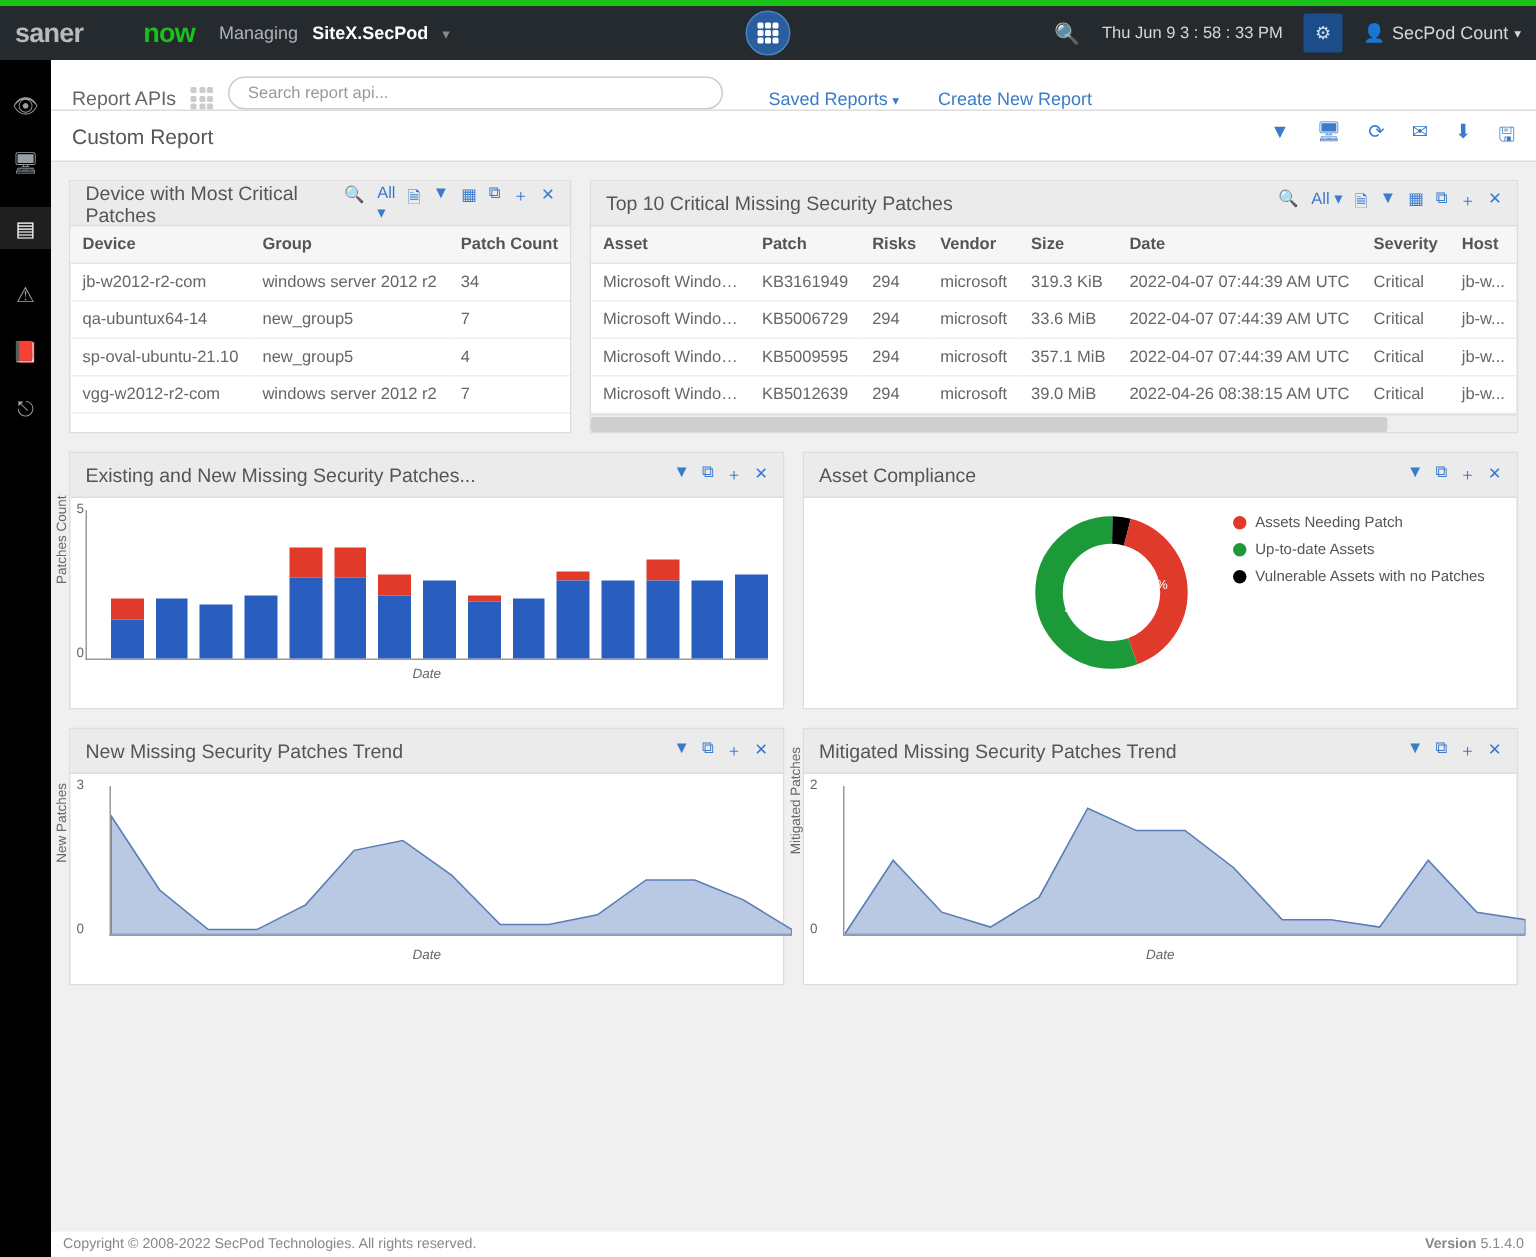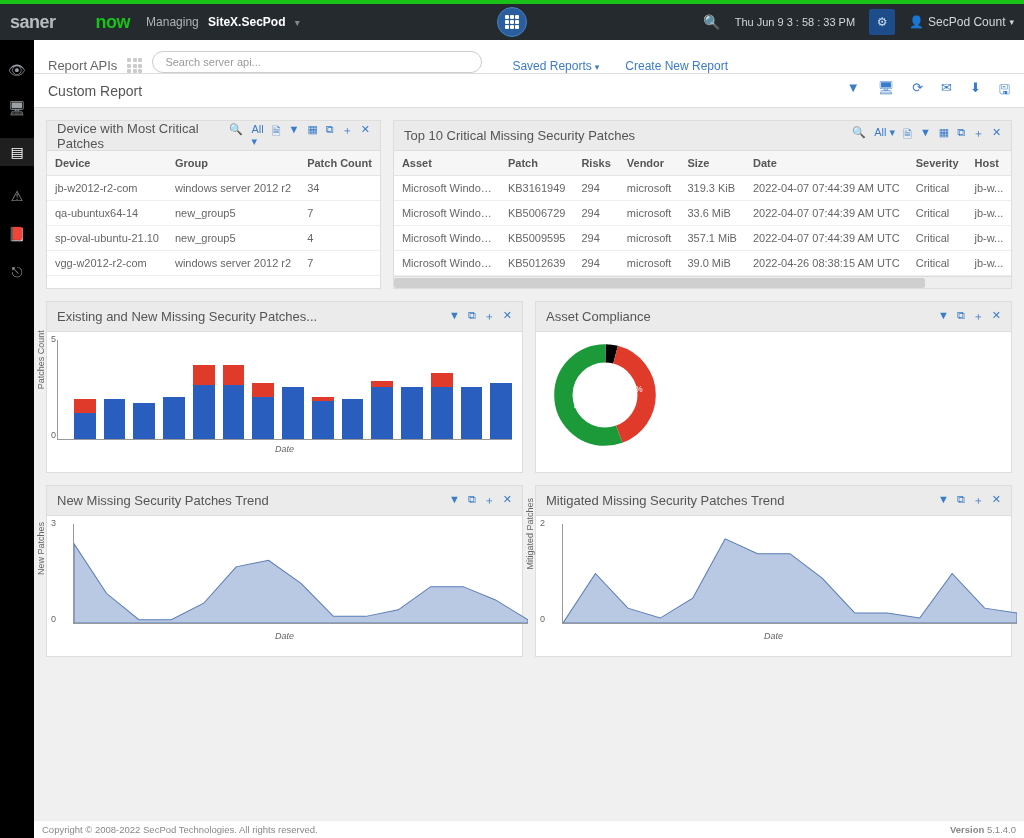--- a/index.html
+++ b/index.html
@@ -121,21 +121,21 @@
         <div></div>
         <div></div>
         <div></div>
         <div></div>
         <div></div>
         <div></div>
         <div></div>
         <div></div>
       </div>
     <div class="search">
-        <span>Search server api...</span>
+        <span>Search report api...</span>
       </div>
     <div class="links">
       <a><span>Saved Reports</span><span class="caretsm">▾</span></a>
       <a>Create New Report</a>
     </div>
   </div>
   <div class="pagehdr">
     <span>Custom Report</span>
     <div class="actions">
       <span>▼</span>
@@ -360,29 +360,34 @@
         <div class="cardhdr">
           <span>Asset Compliance</span>
           <div class="tools">
             <span>▼</span>
             <span>⧉</span>
             <span>＋</span>
             <span>✕</span>
           </div>
         </div>
         <div class="donutwrap">
-          <div style="flex:0 0 55%; display:flex; justify-content:flex-start;">
+          <div style="flex:0 0 55%; display:flex; justify-content:flex-end;">
             <svg width="110" height="110" viewBox="0 0 42 42">
               <circle cx="21" cy="21" r="15.9" fill="none" stroke="#000" stroke-width="7" stroke-dasharray="3.9 96.1" stroke-dashoffset="25"></circle>
               <circle cx="21" cy="21" r="15.9" fill="none" stroke="#e03a2a" stroke-width="7" stroke-dasharray="40.5 59.5" stroke-dashoffset="21.1"></circle>
               <circle cx="21" cy="21" r="15.9" fill="none" stroke="#1c9a3a" stroke-width="7" stroke-dasharray="55.6 44.4" stroke-dashoffset="80.6"></circle>
               <text x="26" y="20" font-size="3.3" fill="#fff">40.5%</text>
               <text x="9" y="26" font-size="3.3" fill="#fff">55.6%</text>
             </svg>
           </div>
+          <div class="legend" id="leg4">
+              <div><span class="dot" style="background:#e03a2a"></span>Assets Needing Patch</div>
+              <div><span class="dot" style="background:#1c9a3a"></span>Up-to-date Assets</div>
+              <div><span class="dot" style="background:#000000"></span>Vulnerable Assets with no Patches</div>
+            </div>
         </div>
       </div>
     </div>
 
     <div class="row">
       <div class="card">
         <div class="cardhdr">
           <span>New Missing Security Patches Trend</span>
           <div class="tools">
             <span>▼</span>

